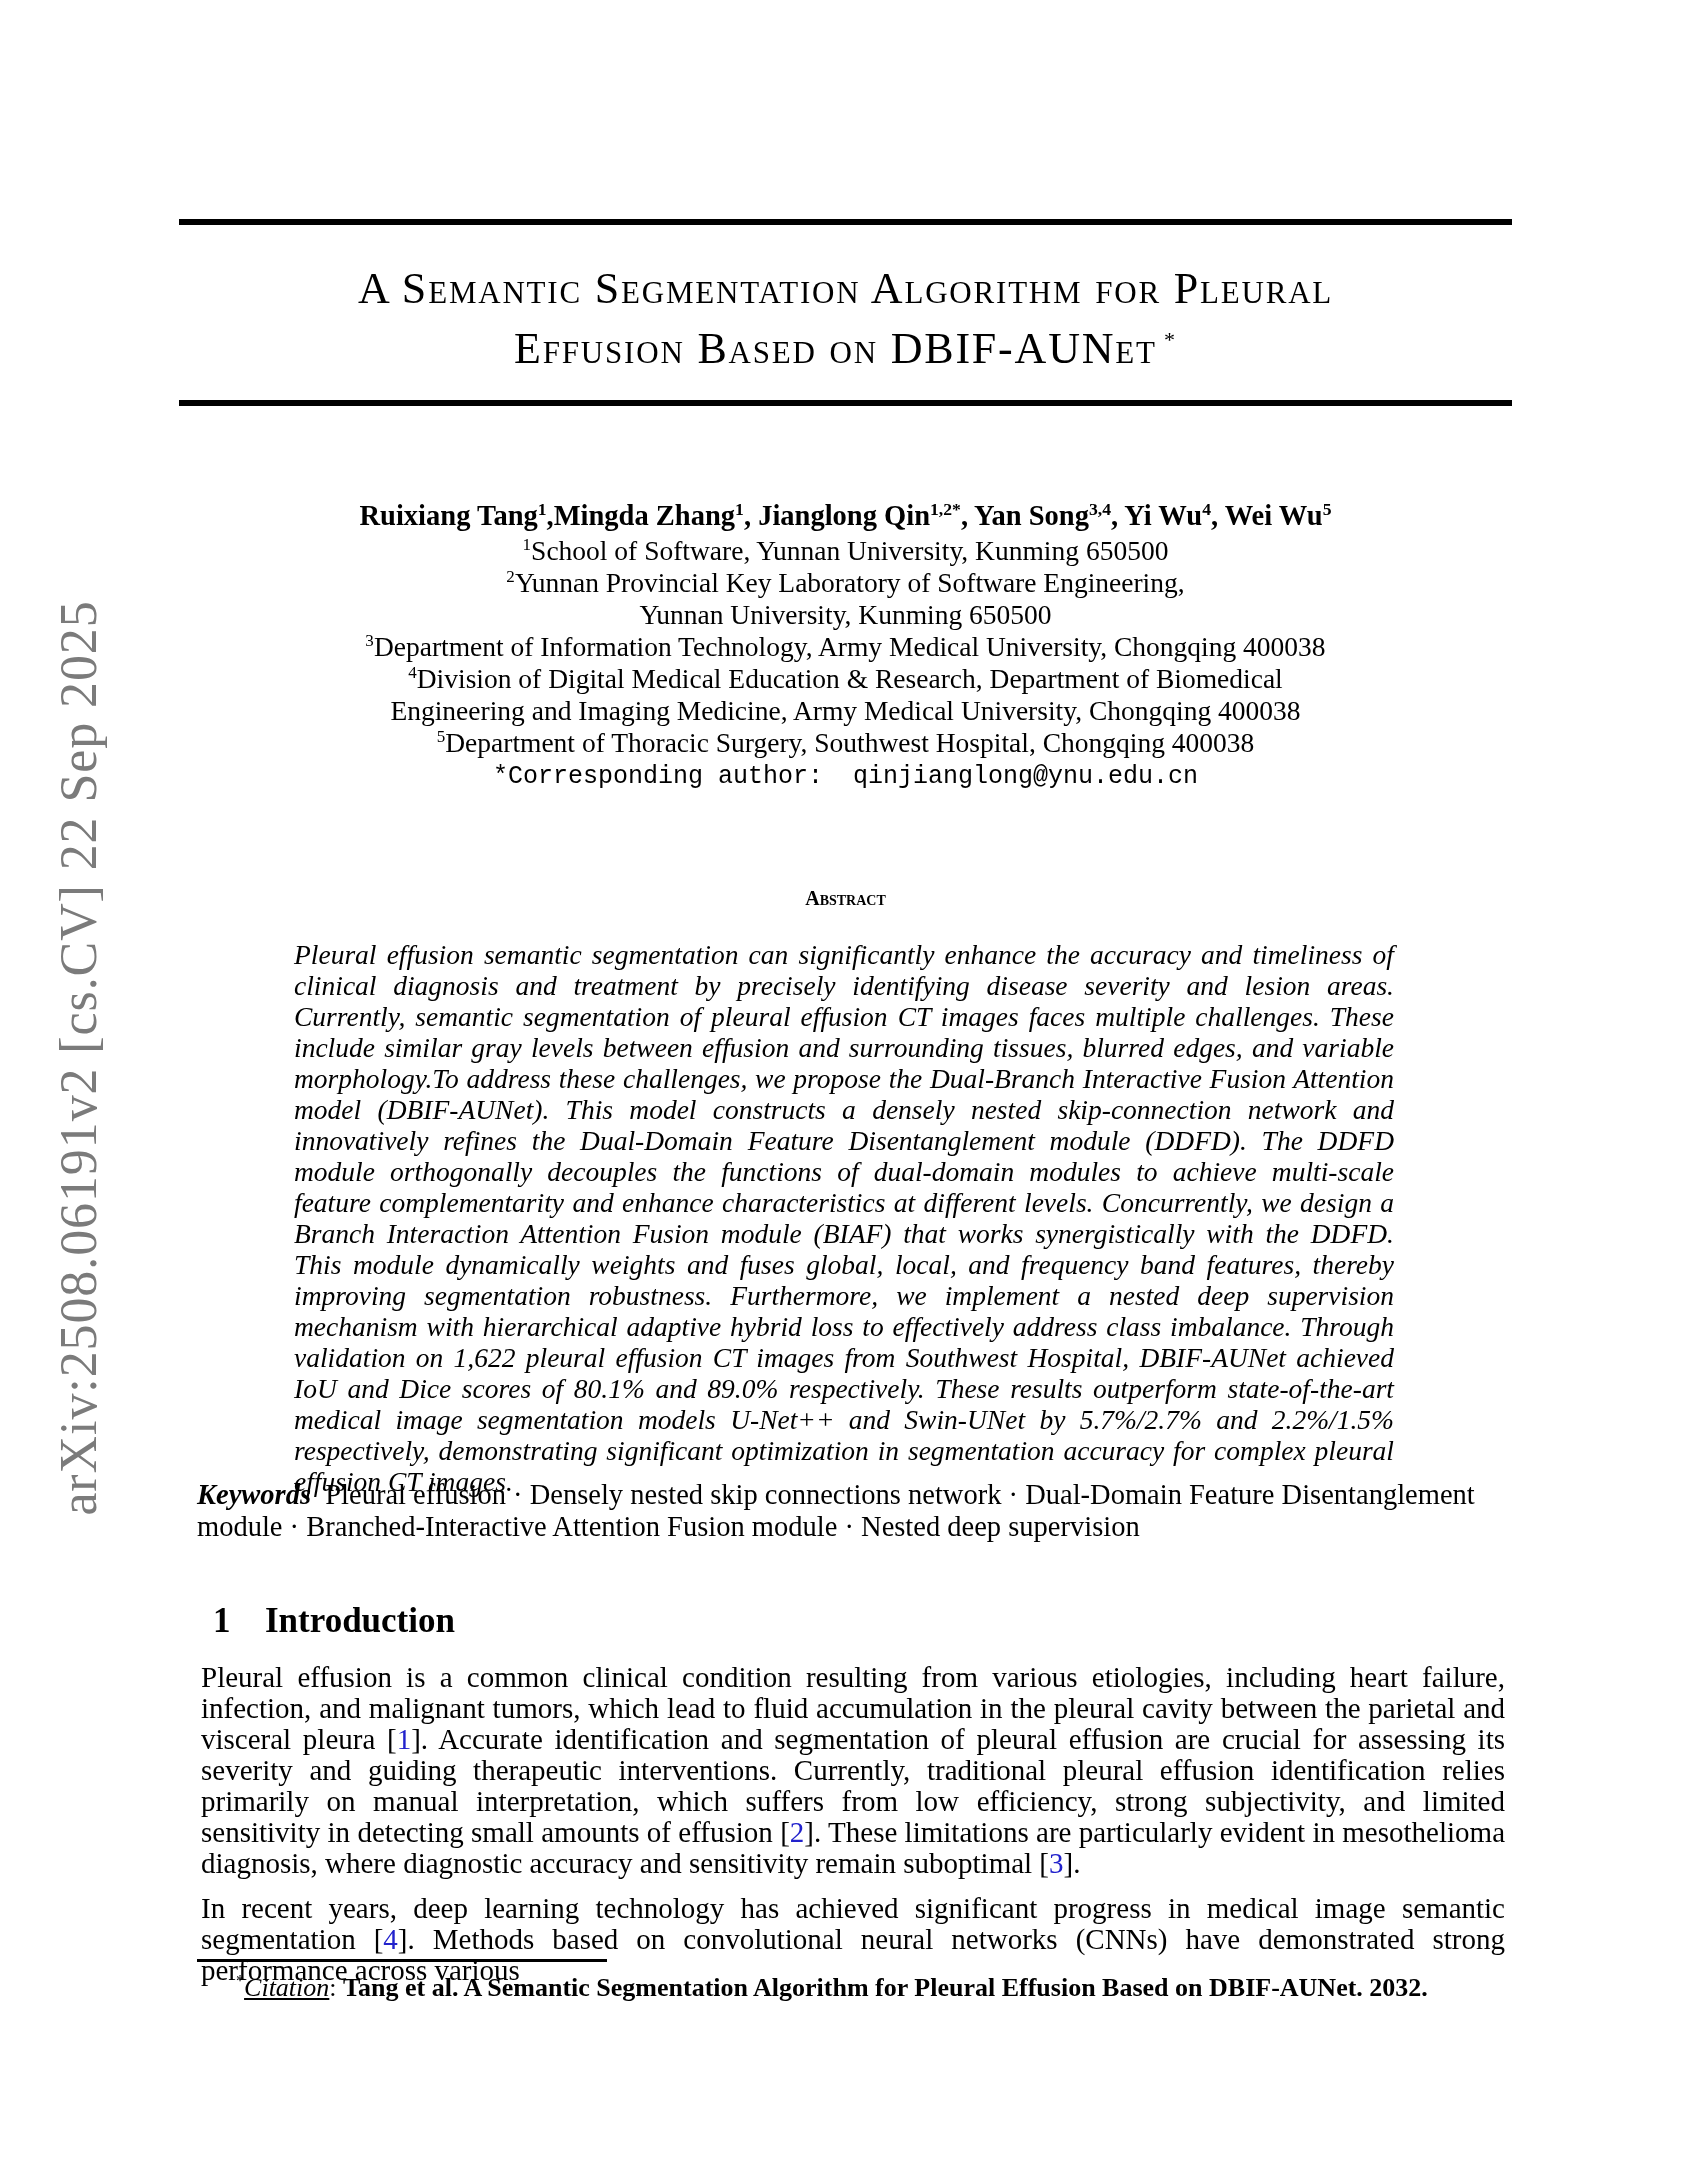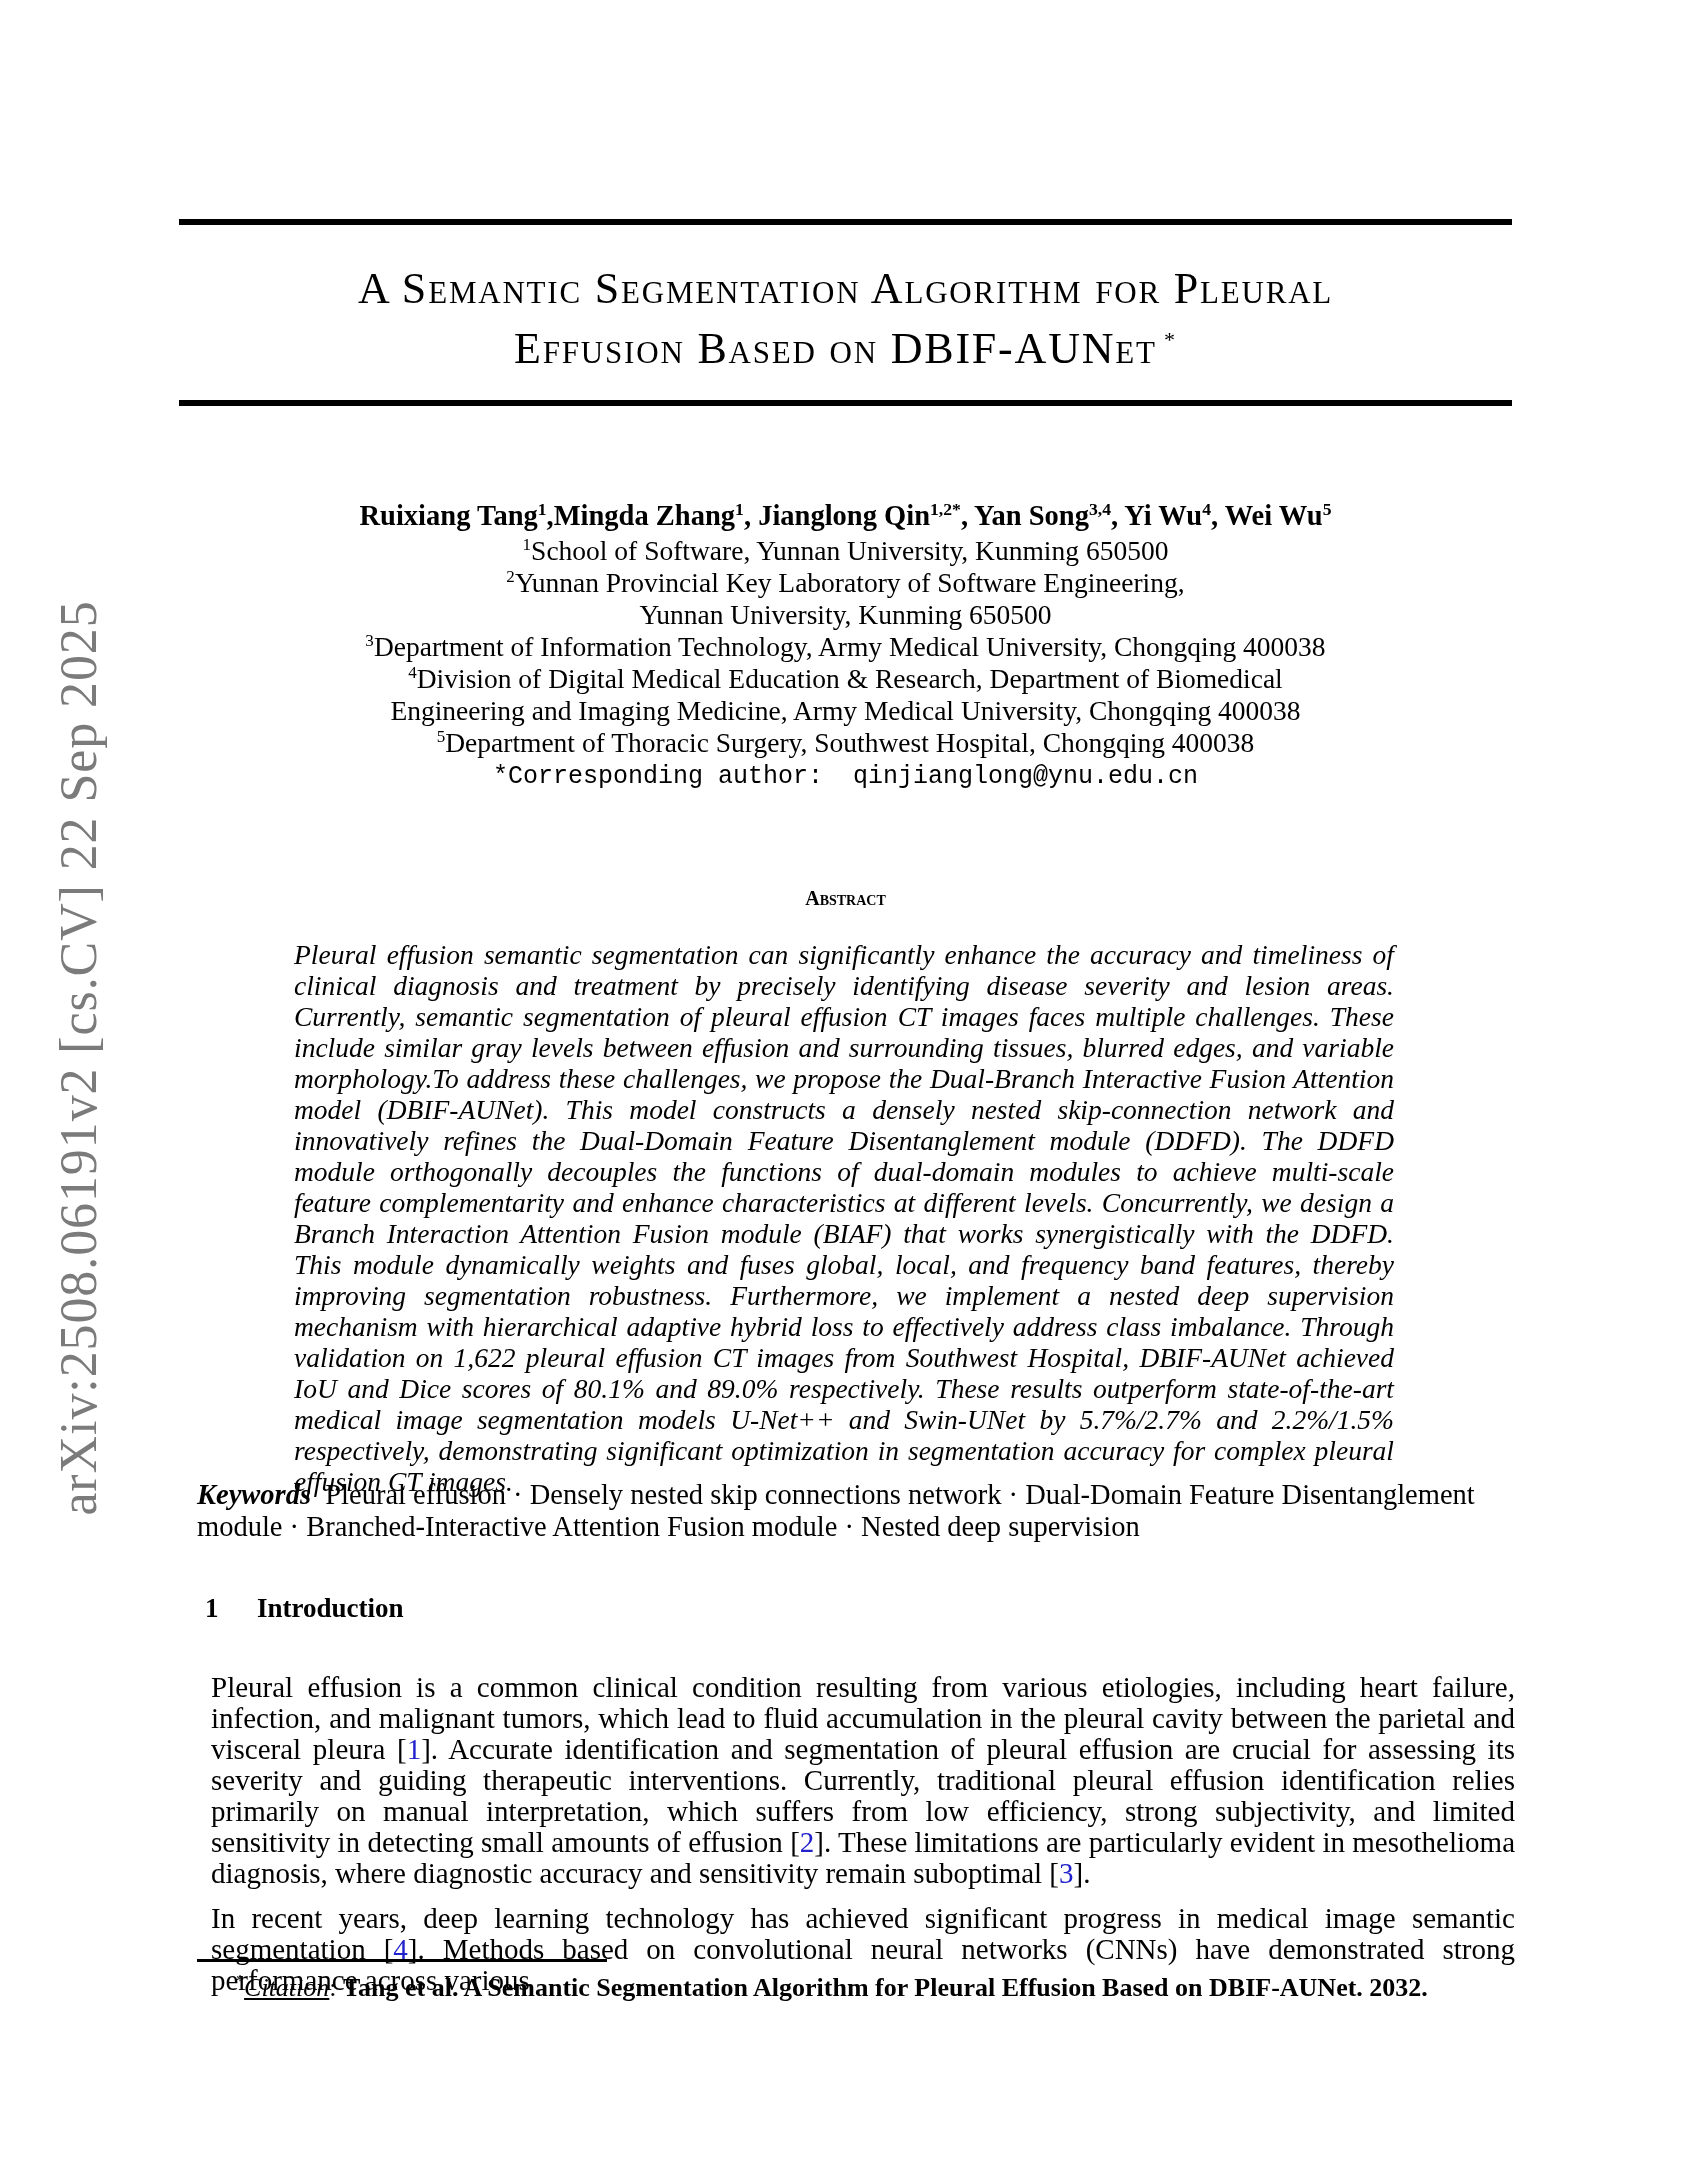--- a/index.html
+++ b/index.html
@@ -22,23 +22,23 @@
   .authors-block{position:absolute;left:179px;top:500px;width:1333px;text-align:center;
         font-size:27.5px;line-height:32px;}
   .authors-line{font-weight:bold;font-size:28.5px;margin-bottom:2.8px;}
   .corresponding{font-family:"Liberation Mono",monospace;font-size:25px;white-space:pre;margin-top:1.8px;}
   .abs-heading{position:absolute;left:179px;top:887px;width:1333px;margin:0;text-align:center;
         font-variant:small-caps;font-weight:bold;font-size:20px;}
   .abs-text{position:absolute;left:294px;top:939px;width:1100px;margin:0;
         font-size:27.5px;line-height:31px;text-align:justify;font-style:italic;}
   .keywords{position:absolute;left:197px;top:1479px;width:1304px;margin:0;
         font-size:28.5px;line-height:32px;text-align:left;}
-  .section-h{position:absolute;left:197px;top:1585px;margin:8px;font-size:27px;line-height:1.15;font-weight:bold;}
+  .section-h{position:absolute;left:197px;top:1585px;margin:16px;font-size:35px;line-height:1.15;font-weight:bold;}
   .sec-num{display:inline-block;min-width:52px;}
-  .body-par{position:absolute;left:197px;width:1304px;margin:14px;
+  .body-par{position:absolute;left:197px;width:1304px;margin:4px;
         font-size:29px;line-height:31px;text-align:justify;}
   .par-1{top:1658px;}
   .par-2{top:1889px;}
   .footnote-rule{position:absolute;left:197px;top:1959px;width:410px;height:2.8px;background:#000;}
   .footnote-text{position:absolute;left:197px;top:1973px;width:1304px;margin:0;
         font-size:26px;line-height:30px;text-indent:39px;}
 </style>
 </head>
 <body>
 

